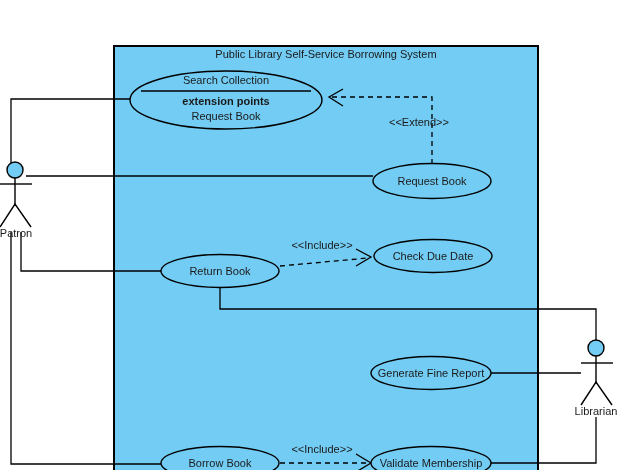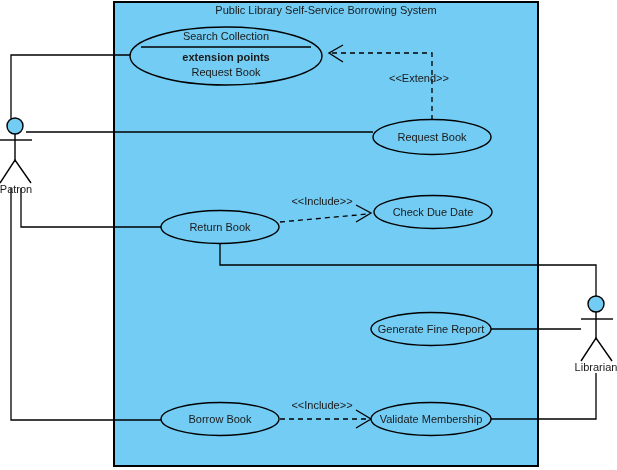--- a/index.html
+++ b/index.html
@@ -10,20 +10,21 @@
   body {
     width: 617px;
     height: 470px;
     font-family: "Liberation Sans", sans-serif;
     overflow: hidden;
   }
   #diagram-root {
     position: relative;
     width: 617px;
     height: 352px;
+    margin-top: 44px;
   }
   svg.canvas {
     display: block;
     width: 617px;
     height: 470px;
   }
   .sys-boundary {
     fill: #73ccf4;
     stroke: #000000;
     stroke-width: 2;

